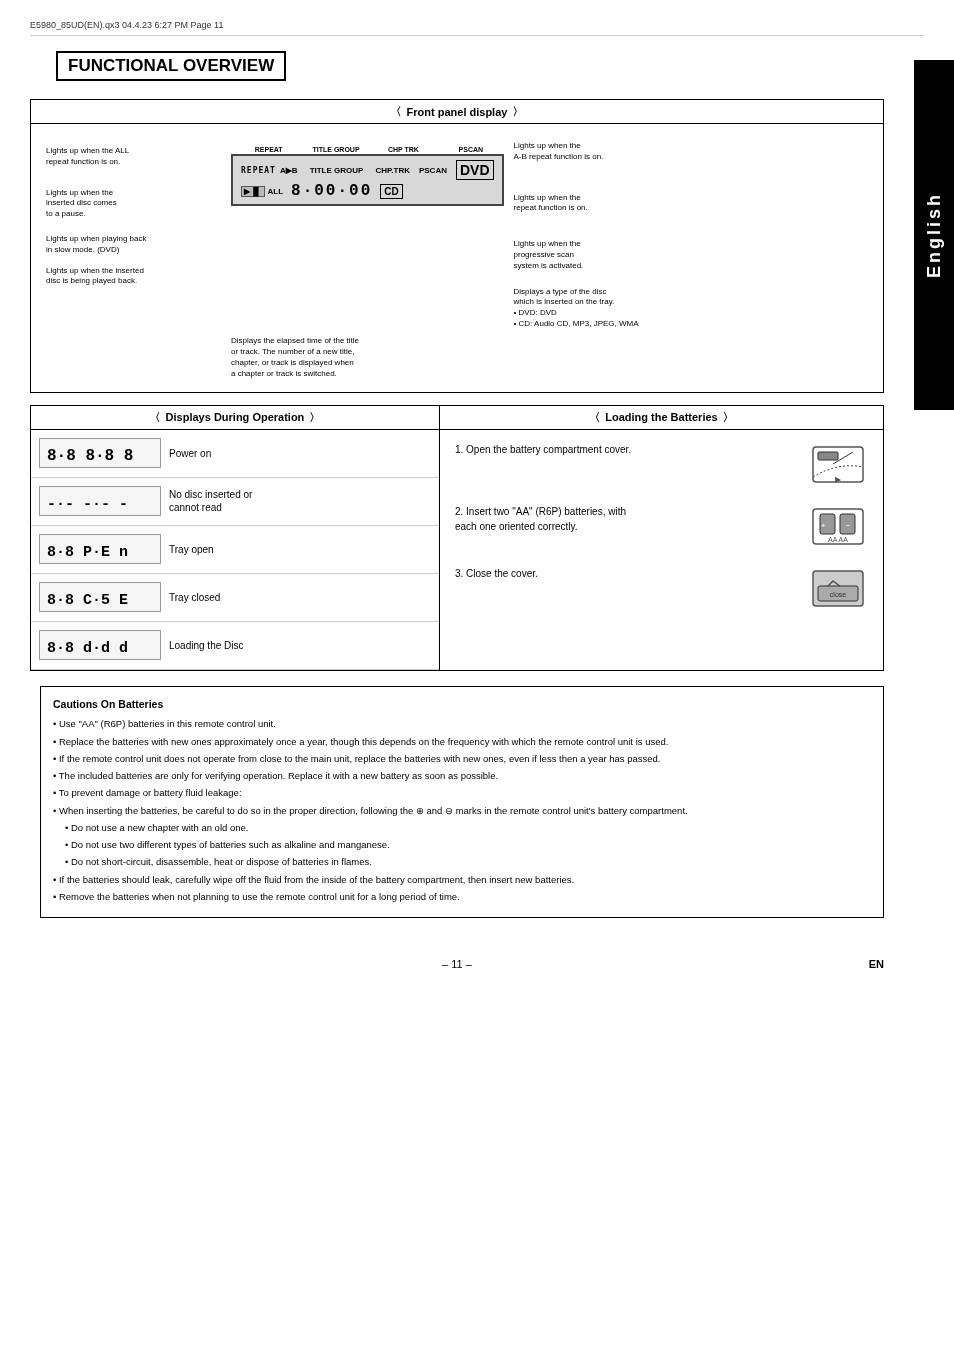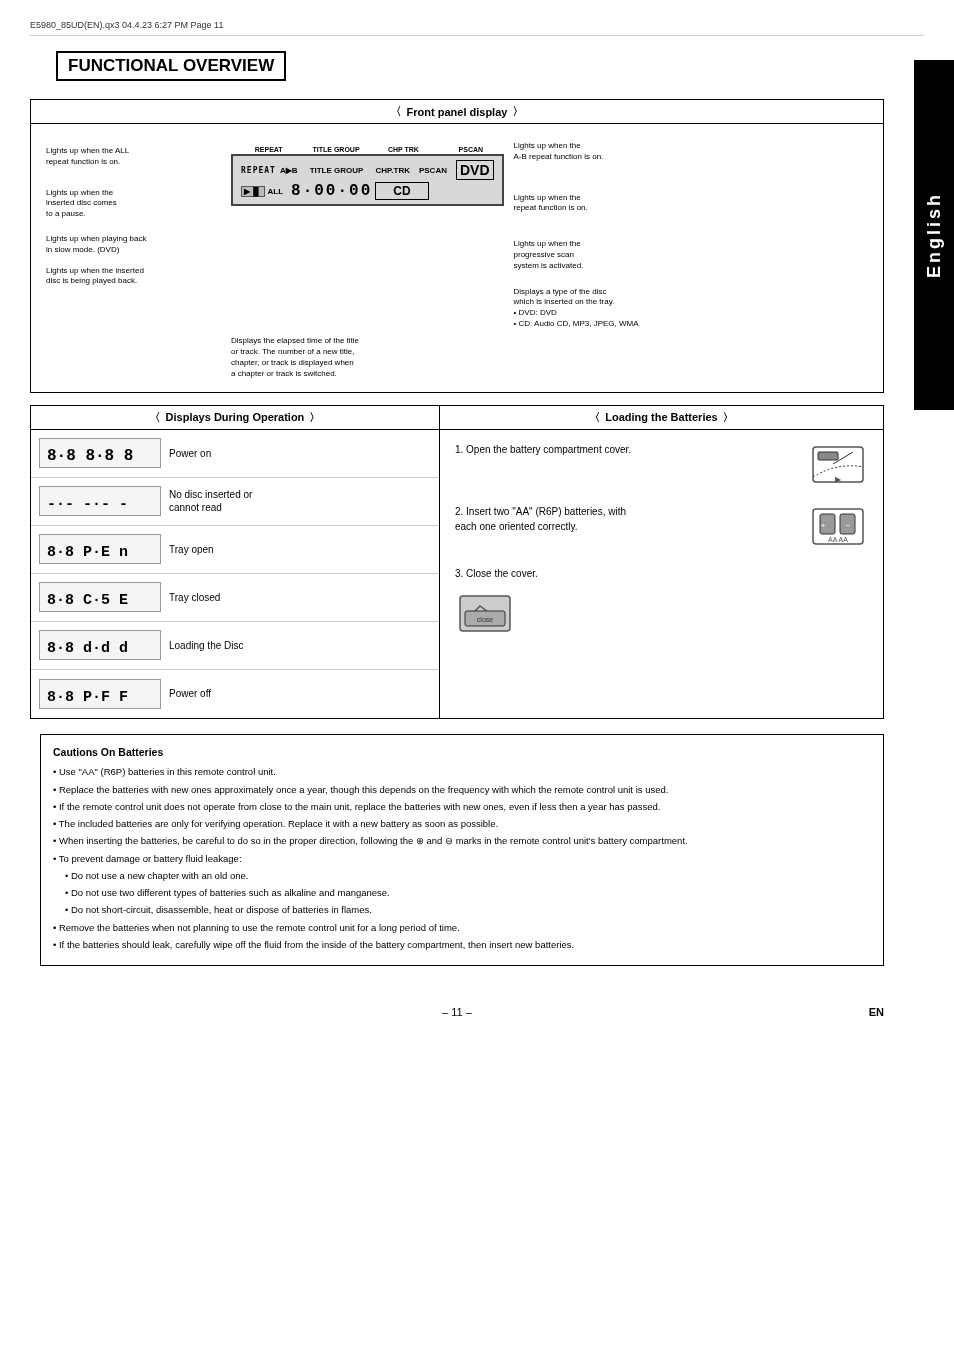--- a/index.html
+++ b/index.html
@@ -192,21 +192,21 @@
               <span style="font-size: 8px; font-weight: bold; margin-left: 8px;">TITLE GROUP</span>
               <span style="font-size: 8px; font-weight: bold; margin-left: 8px;">CHP.TRK</span>
               <span style="font-size: 8px; font-weight: bold; margin-left: 5px;">PSCAN</span>
               <span style="border: 1px solid #000; font-size: 14px; font-weight: bold; padding: 1px 3px; margin-left: 5px;">DVD</span>
             </div>
             
             <div style="display: flex; align-items: center; gap: 3px;">
               <span style="font-size: 8px; font-weight: bold; border: 1px solid #555; padding: 0 2px; background:#bbb;">▶▐▌</span>
               <span style="font-size: 8px; font-weight: bold;">ALL</span>
               <span style="font-family: 'Courier New', monospace; font-size: 16px; font-weight: bold; margin-left: 5px; letter-spacing: 2px;">8·00·00</span>
-              <span style="border: 1px solid #000; font-size: 12px; font-weight: bold; padding: 1px 17px; ">CD</span>
+              <span style="border: 1px solid #000; font-size: 10px; font-weight: bold; padding: 1px 3px; margin-left: 5px;">CD</span>
             </div>
           </div>
 
           
           <div style="font-size: 8px; margin-top: 5px; text-align: center; line-height: 1.4;">
           </div>
         </div>
 
         <div style="width: 210px; font-size: 8px; line-height: 1.35; padding-top: 5px;">
           <div style="margin-bottom: 30px; text-align: left;">
@@ -292,28 +292,20 @@
 
       <div class="display-row">
         <div class="segment-display">
           <svg width="110" height="22">
             <text x="2" y="18" font-family="Courier New" font-size="15" font-weight="bold" fill="#000">8·8 d·d d</text>
           </svg>
         </div>
         <div class="display-label">Loading the Disc</div>
       </div>
 
-      <div class="display-row" style="border-bottom: none;">
-        <div class="segment-display">
-          <svg width="110" height="22">
-            <text x="2" y="18" font-family="Courier New" font-size="15" font-weight="bold" fill="#000">8·8 P·F F</text>
-          </svg>
-        </div>
-        <div class="display-label">Power off</div>
-      </div>
 
     </div>
 
     <div style="width: 52%;">
       <div class="section-header">
         <div class="section-header-arrow">
           <span>〈</span>
           <span>Loading the Batteries</span>
           <span>〉</span>
         </div>
@@ -345,21 +337,21 @@
               <rect x="5" y="5" width="50" height="35" rx="3" fill="none" stroke="#555" stroke-width="1.5"></rect>
               <rect x="12" y="10" width="15" height="20" rx="2" fill="#999" stroke="#333" stroke-width="1"></rect>
               <rect x="32" y="10" width="15" height="20" rx="2" fill="#999" stroke="#333" stroke-width="1"></rect>
               <text x="15" y="24" font-size="8" text-anchor="middle" fill="#fff">+</text>
               <text x="40" y="24" font-size="8" text-anchor="middle" fill="#fff">−</text>
               <text x="30" y="38" font-size="7" text-anchor="middle" fill="#555">AA  AA</text>
             </svg>
           </div>
         </div>
 
-        <div style="display: flex; align-items: flex-start; gap: 10px; flex-direction: column;">
+        <div style="display: flex; align-items: flex-start; gap: 10px;">
           <div style="font-size: 10px; flex: 1; line-height: 1.5;">
             3. Close the cover.
           </div>
           <div>
             <svg width="60" height="45">
               <rect x="5" y="5" width="50" height="35" rx="3" fill="#ccc" stroke="#555" stroke-width="1.5"></rect>
               <path d="M 15 25 L 25 15 L 45 30" fill="none" stroke="#555" stroke-width="1.5"></path>
               <rect x="10" y="20" width="40" height="15" rx="2" fill="#aaa" stroke="#333" stroke-width="1"></rect>
               <text x="30" y="31" font-size="7" text-anchor="middle" fill="#333">close</text>
             </svg>
@@ -370,29 +362,29 @@
     </div>
 
   </div>
 
   <div class="cautions-box" style="margin-right: 40px;">
     <div class="cautions-title">Cautions On Batteries</div>
     <p>• Use "AA" (R6P) batteries in this remote control unit.</p>
     <p>• Replace the batteries with new ones approximately once a year, though this depends on the frequency with which the remote control unit is used.</p>
     <p>• If the remote control unit does not operate from close to the main unit, replace the batteries with new ones, even if less then a year has passed.</p>
     <p>• The included batteries are only for verifying operation. Replace it with a new battery as soon as possible.</p>
+    <p>• To prevent damage or battery fluid leakage:</p>
     <p>• When inserting the batteries, be careful to do so in the proper direction, following the ⊕ and ⊖ marks in the remote control unit's battery compartment.</p>
-    <p>• To prevent damage or battery fluid leakage:</p>
     <div style="margin-left: 12px;">
       <p>• Do not use a new chapter with an old one.</p>
       <p>• Do not use two different types of batteries such as alkaline and manganese.</p>
       <p>• Do not short-circuit, disassemble, heat or dispose of batteries in flames.</p>
     </div>
+    <p>• If the batteries should leak, carefully wipe off the fluid from the inside of the battery compartment, then insert new batteries.</p>
     <p>• Remove the batteries when not planning to use the remote control unit for a long period of time.</p>
-    <p>• If the batteries should leak, carefully wipe off the fluid from the inside of the battery compartment, then insert new batteries.</p>
   </div>
 
   <div style="position: relative; text-align: center; margin-top: 30px; padding: 10px 0; margin-right: 40px;">
     <span>– 11 –</span>
     <span style="position: absolute; right: 0; font-weight: bold; text-align: center;">EN</span>
   </div>
 
 </div>
 
 </body></html>

